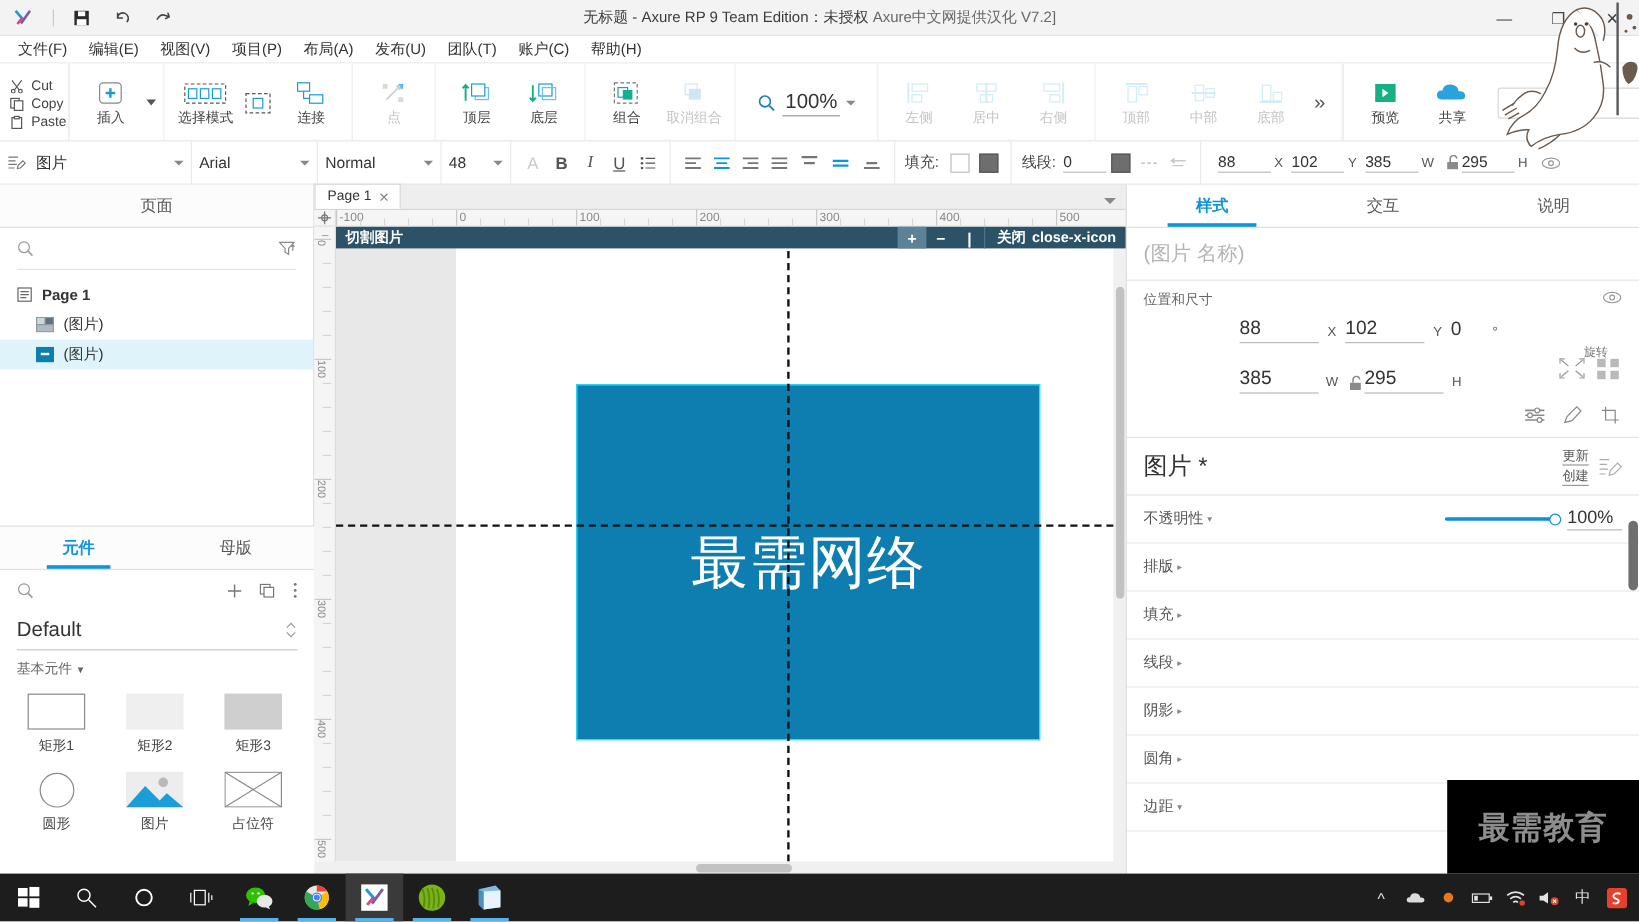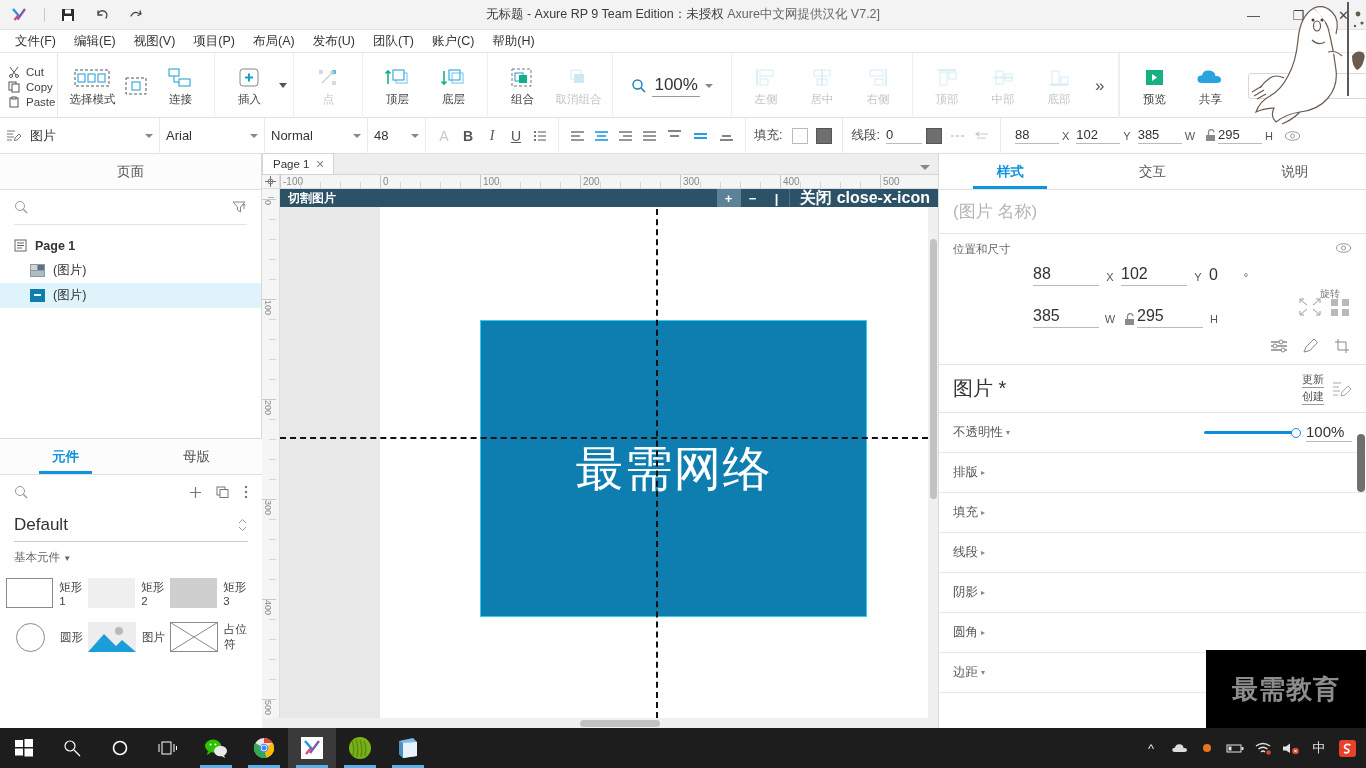--- a/index.html
+++ b/index.html
@@ -98,21 +98,21 @@
   .hr{ height:1px; background:#e4e4e4; margin:0 14px;}
   .treeitem{ display:flex; align-items:center; gap:8px; height:25px; padding-left:14px; cursor:pointer; font-size:12.5px;}
   .treeitem.sel{ background:#dff3fb;}
   .treeitem.lvl2{ padding-left:30px;}
   .treeitem b{ font-weight:bold; }
   .lp-bottom{ position:absolute; left:0; bottom:0; width:262px; height:290px; border-top:1px solid #d9d9d9; background:#fff;}
   .libsel{ margin:6px 14px 0 14px; padding-bottom:6px; border-bottom:1px solid #c9c9c9; display:flex; align-items:center; justify-content:space-between; cursor:pointer;}
   .libsel .t{ font-size:17px; color:#333;}
   .grpcap{ font-size:11.5px; color:#666; padding:8px 0 4px 14px;}
   .wgrid{ display:flex; flex-wrap:wrap; padding:2px 6px;}
-  .wcell{ width:82px; display:flex; flex-direction:row; align-items:center; gap:6px; padding:7px 0; cursor:pointer;}
+  .wcell{ width:82px; display:flex; flex-direction:column; align-items:center; gap:6px; padding:7px 0; cursor:pointer;}
   .wcell .nm{ font-size:11.5px; color:#444;}
   .wbox{ width:48px;height:30px;}
 
   
   .canvasarea{ position:absolute; left:262px; top:154px; width:676px; height:574px; background:#f0f0f0;}
   .pagetabs{ height:21px; background:#eeeeee; border-bottom:1px solid #d5d5d5; display:flex; align-items:flex-end; position:relative;}
   .ptab{ height:21px; background:#fff; border:1px solid #d5d5d5; border-bottom:none; display:flex; align-items:center; gap:6px; padding:0 8px 0 10px; font-size:11.5px; color:#333; cursor:pointer;}
   .ptab .x{ color:#888; font-size:11px;}
   .ptabcaret{ position:absolute; right:8px; bottom:4px; width:0;height:0;border-left:5px solid transparent;border-right:5px solid transparent;border-top:5px solid #888; cursor:pointer;}
   .rulerrow{ display:flex; height:14px; background:#f5f5f5;}
@@ -130,21 +130,21 @@
   .greyband{ position:absolute; left:0; top:0; width:100px; height:100%; background:#e8e8e8;}
 
   .slicebar{
     position:absolute; left:18px; top:35px; right:0px; height:18px;
     background:#2b5266; color:#fff; display:flex; align-items:center;
     padding-left:8px; font-size:12px; font-weight:bold; z-index:20;
   }
   .slicebar .tools{ margin-left:auto; display:flex; align-items:center; height:18px;}
   .sbtn{ width:24px;height:18px; display:flex;align-items:center;justify-content:center; font-size:13px; cursor:pointer; color:#fff;}
   .sbtn.on{ background:#5b8296;}
-  .sclose{ display:flex; align-items:center; gap:5px; padding:0 8px 0 10px; border-left:1px solid #4d7387; height:18px; font-size:16px; cursor:pointer;}
+  .sclose{ display:flex; align-items:center; gap:5px; padding:0 8px 0 10px; border-left:1px solid #4d7387; height:18px; font-size:12px; cursor:pointer;}
 
   .bluebox{
     position:absolute; background:#0e7db0; outline:1px solid #2fd0f2;
     display:flex; align-items:center; justify-content:center; z-index:5;margin-top:32px;
   }
   .bluebox .cap{ color:#fff; font-size:48px; letter-spacing:1px; font-family:"DejaVu Sans", sans-serif; }
   .dashH{ position:absolute; left:0; right:0; height:0; border-top:2px dashed #111; z-index:10;}
   .dashV{ position:absolute; top:0; bottom:0; width:0; border-left:2px dashed #111; z-index:10;}
   .hscroll{ position:absolute; left:18px; right:10px; bottom:0; height:10px; background:#f0f0f0;}
   .hscroll .thumb{ position:absolute; top:2px; height:7px; border-radius:4px; background:#c2c2c2;}
@@ -269,20 +269,31 @@
         <svg width="12" height="12" viewBox="0 0 12 12">
             <rect x="2" y="2" width="8" height="9" stroke="#555" fill="none"></rect>
             <rect x="4" y="1" width="4" height="2" stroke="#555" fill="#fff"></rect>
           </svg>
         <span>Paste</span>
       </div>
     </div>
 
     <div class="tgrp">
       <div class="tbtn">
+        <svg width="24" height="22" viewBox="0 0 24 22">
+          <rect x="3" y="2" width="18" height="17" rx="3" stroke="#888" fill="none"></rect>
+          <path d="M12 6.5 L12 14.5 M8 10.5 L16 10.5" stroke="#1a9ad7" stroke-width="2"></path>
+        </svg>
+        <span class="lbl">插入</span>
+      </div>
+      <div style="width:0;height:0;border-left:4px solid transparent;border-right:4px solid transparent;border-top:5px solid #555;margin-left:2px;"></div>
+    </div>
+
+    <div class="tgrp">
+      <div class="tbtn">
         <svg width="36" height="22" viewBox="0 0 36 22">
           <rect x="1" y="3" width="34" height="16" stroke="#555" stroke-width="1" stroke-dasharray="3,2" fill="none"></rect>
           <rect x="4" y="7" width="7" height="8" stroke="#1a9ad7" fill="none"></rect>
           <rect x="14" y="7" width="7" height="8" stroke="#1a9ad7" fill="none"></rect>
           <rect x="24" y="7" width="7" height="8" stroke="#1a9ad7" fill="none"></rect>
         </svg>
         <span class="lbl">选择模式</span>
       </div>
       <div class="tbtn" style="width:32px">
         <svg width="24" height="22" viewBox="0 0 24 22">
@@ -291,31 +302,20 @@
         </svg>
       </div>
       <div class="tbtn">
         <svg width="26" height="22" viewBox="0 0 26 22">
           <rect x="2" y="2" width="10" height="7" stroke="#1a9ad7" fill="none"></rect>
           <rect x="12" y="12" width="11" height="7" stroke="#1a9ad7" fill="none"></rect>
           <path d="M7 9 L7 15 L12 15" stroke="#1a9ad7" fill="none"></path>
         </svg>
         <span class="lbl">连接</span>
       </div>
-    </div>
-
-    <div class="tgrp">
-      <div class="tbtn">
-        <svg width="24" height="22" viewBox="0 0 24 22">
-          <rect x="3" y="2" width="18" height="17" rx="3" stroke="#888" fill="none"></rect>
-          <path d="M12 6.5 L12 14.5 M8 10.5 L16 10.5" stroke="#1a9ad7" stroke-width="2"></path>
-        </svg>
-        <span class="lbl">插入</span>
-      </div>
-      <div style="width:0;height:0;border-left:4px solid transparent;border-right:4px solid transparent;border-top:5px solid #555;margin-left:2px;"></div>
     </div>
 
     <div class="tgrp">
       <div class="tbtn dis">
         <svg width="24" height="22" viewBox="0 0 24 22">
           <rect x="3" y="3" width="4" height="4" fill="#d9d9d9"></rect>
           <rect x="16" y="3" width="4" height="4" fill="#5bbbe8"></rect>
           <rect x="16" y="14" width="4" height="4" fill="#d9d9d9"></rect>
           <path d="M6 16 L16 6" stroke="#cfcfcf" stroke-width="1.4"></path>
           <path d="M14 5 L17 5 L17 8" stroke="#cfcfcf" stroke-width="1.4" fill="none"></path>

